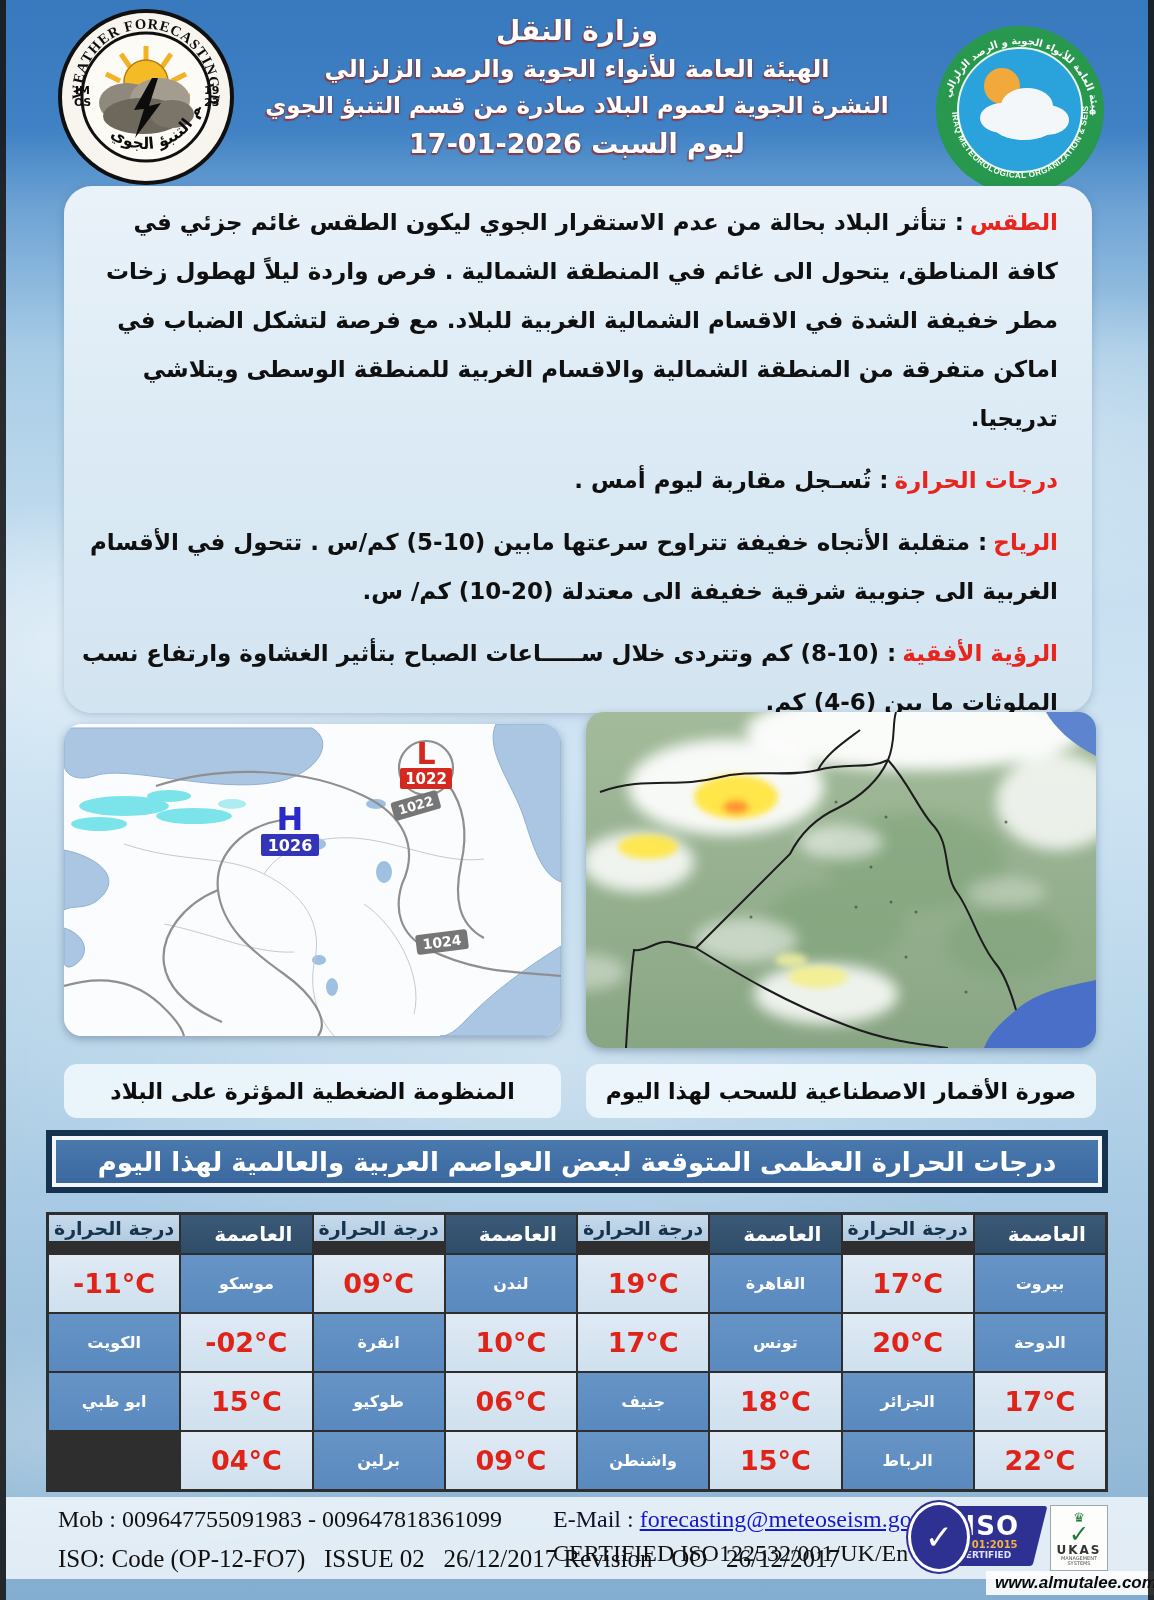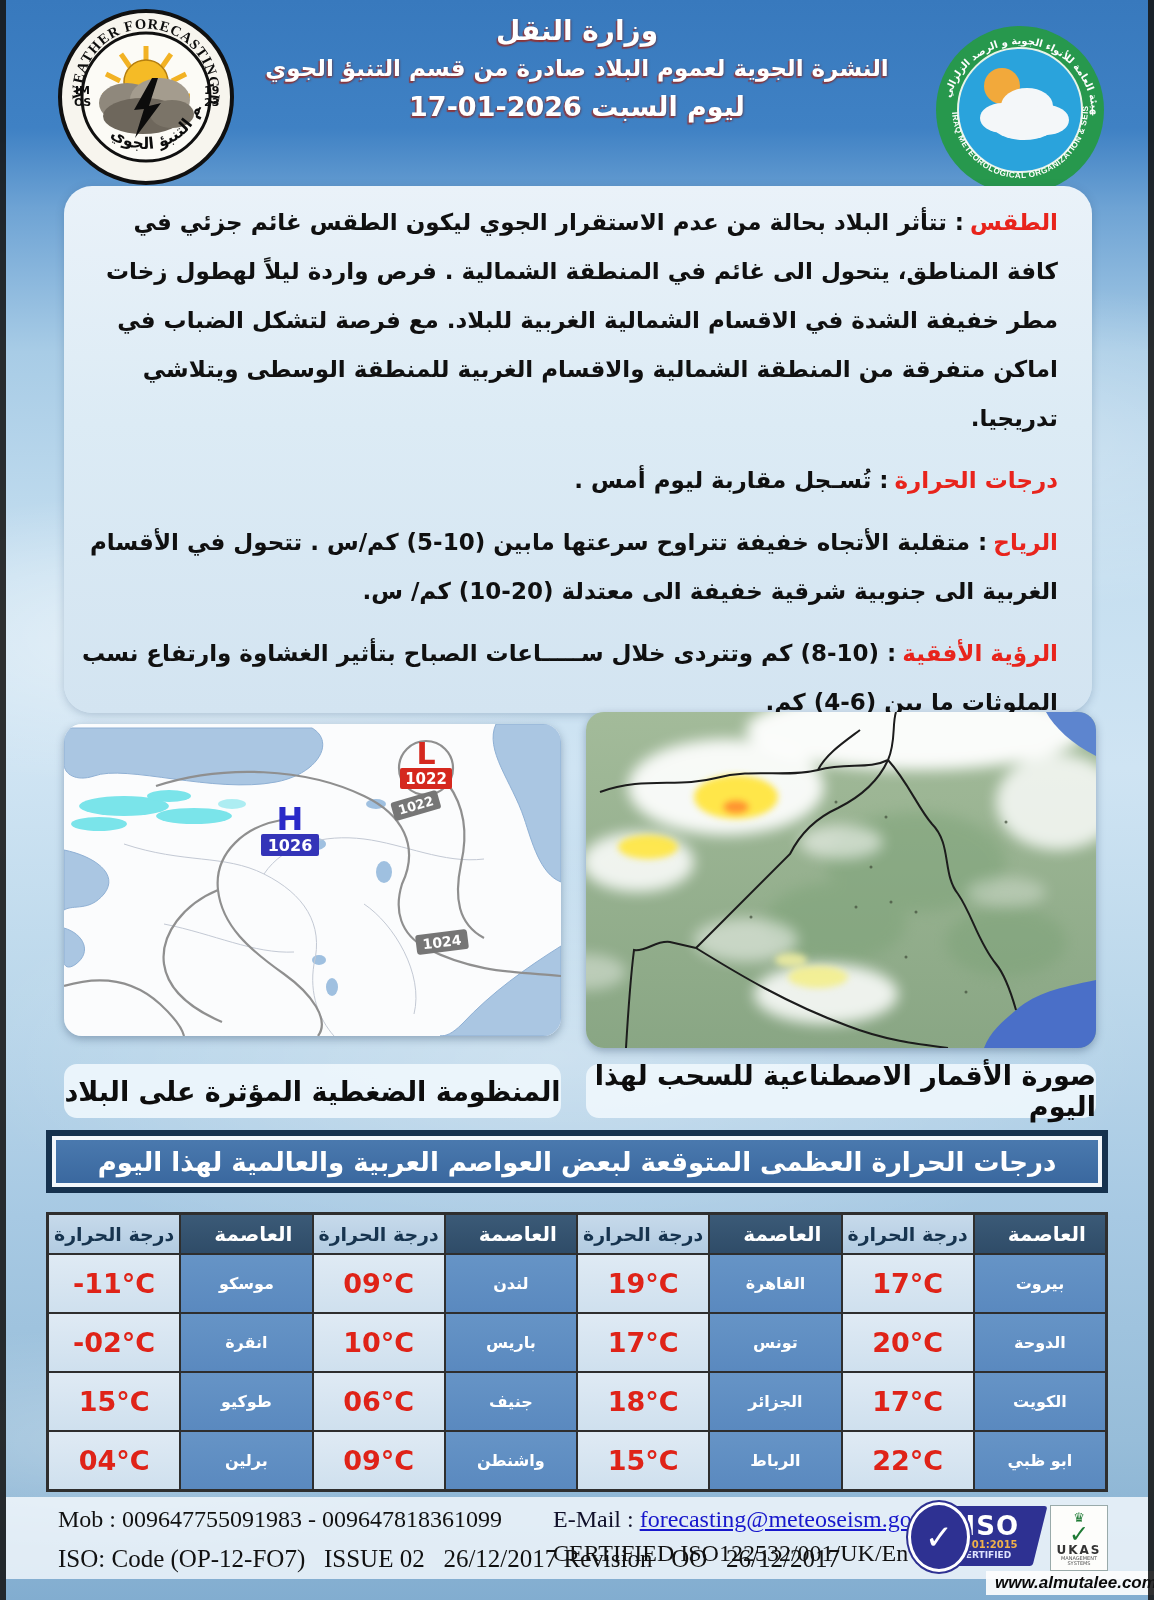--- a/index.html
+++ b/index.html
@@ -25,34 +25,34 @@
   .panel{position:absolute;left:64px;top:186px;width:1028px;height:527px;border-radius:28px;
     background:linear-gradient(180deg,#eaf2f9 0%,#dcebf5 45%,#d3e4f1 100%);
     box-shadow:0 2px 8px rgba(40,70,110,.25);direction:rtl;box-sizing:border-box;padding:12px 34px 0 14px;}
   .sec{margin:0 0 13px 0;font-size:23px;font-weight:700;color:#101010;line-height:2.13;text-align:right;}
   .sec .lbl{color:#e8241c;margin-left:6px;}
   
   .map{position:absolute;border-radius:18px;overflow:hidden;box-shadow:0 3px 9px rgba(30,55,90,.35);}
   .map.pressure{left:64px;top:724px;width:497px;height:312px;}
   .map.sat{left:586px;top:712px;width:510px;height:336px;}
   .caption{position:absolute;top:1064px;height:54px;border-radius:13px;background:rgba(238,246,252,.92);
-    display:flex;align-items:center;justify-content:center;font-size:27px;font-weight:700;color:#0d0d0d;direction:rtl;}
+    display:flex;align-items:center;justify-content:center;font-size:22px;font-weight:700;color:#0d0d0d;direction:rtl;}
   .caption.left{left:64px;width:497px;}
   .caption.right{left:586px;width:510px;}
   
   .tbar{position:absolute;left:46px;top:1130px;width:1062px;height:63px;background:#16324e;padding:6px;box-sizing:border-box;}
   .tbar-inner{width:100%;height:100%;box-sizing:border-box;border:4px solid #f3f7fb;
     background:linear-gradient(180deg,#4a79ae,#3a689f);display:flex;align-items:center;justify-content:center;
     color:#fff;font-size:26px;font-weight:700;direction:rtl;}
   
   .ttable{position:absolute;left:46px;top:1212px;width:1062px;direction:rtl;background:#2e2e2e;border:3px solid #2e2e2e;
     display:grid;grid-template-columns:repeat(8,1fr);gap:2px;box-sizing:border-box;}
   .cell{display:flex;align-items:center;justify-content:center;}
   .hcap{height:38px;background:linear-gradient(180deg,#3b5a77,#2f4c68);color:#fff;font-size:20px;font-weight:700;padding-left:14px;}
-  .htmp{height:38px;background:linear-gradient(180deg,#c7daeb,#b2cbe1);color:#17344f;font-size:19px;font-weight:700;}
+  .htmp{height:26px;background:linear-gradient(180deg,#c7daeb,#b2cbe1);color:#17344f;font-size:19px;font-weight:700;}
   .cap{height:57px;background:linear-gradient(180deg,#6694c6,#5a89bf);color:#fff;font-size:16px;font-weight:700;}
   .t{height:57px;background:linear-gradient(180deg,#dfeaf4,#cfe0ee);color:#df2318;font-size:27px;font-weight:700;direction:ltr;}
   
   .fstrip{position:absolute;left:6px;top:1497px;width:1142px;height:82px;background:rgba(250,252,255,.78);}
   .fmob{position:absolute;left:58px;top:1506px;font-family:"Liberation Serif","DejaVu Serif",serif;font-size:24px;color:#111;}
   .femail{position:absolute;left:553px;top:1506px;font-family:"Liberation Serif","DejaVu Serif",serif;font-size:24px;color:#10102a;}
   .femail a{color:#1717cc;}
   .fiso{position:absolute;left:58px;top:1545px;font-family:"Liberation Serif","DejaVu Serif",serif;font-size:25px;color:#111;white-space:pre;}
   .fcert{position:absolute;left:553px;top:1540px;font-family:"Liberation Serif","DejaVu Serif",serif;font-size:24px;color:#111;}
   .isobadge{position:absolute;left:908px;top:1502px;width:136px;height:68px;}
@@ -114,20 +114,21 @@
       </g>
       <polygon points="95,70 77,102 87,101 78,130 104,95 92,98 101,70" fill="#0c0c0c"></polygon>
       <text font-family="DejaVu Sans, sans-serif" font-size="16" font-weight="bold" fill="#0d0d0d">
         <textPath href="#arcBotL" startOffset="26%">قسم التنبؤ الجوي</textPath>
       </text>
     </svg>
   </div>
 
   <div class="hdr-text">
     <div class="hl1">وزارة النقل</div>
+    <div class="hl2">الهيئة العامة للأنواء الجوية والرصد الزلزالي</div>
     <div class="hl3">النشرة الجوية لعموم البلاد صادرة من قسم التنبؤ الجوي</div>
     <div class="hl4">ليوم السبت  2026-01-17</div>
   </div>
 
   <div class="logo" style="left:932px;top:24px;width:176px;height:172px;">
     <svg width="176" height="172" viewBox="0 0 176 172">
       <defs>
         <path id="arcTopR" d="M 16,92 A 72,72 0 1 1 160,92"></path>
         <path id="arcBotR" d="M 20,84 A 68,70 0 0 0 156,84"></path>
       </defs>
@@ -304,21 +305,20 @@
     <div class="cell t">19°C</div>
     <div class="cell cap">لندن</div>
     <div class="cell t">09°C</div>
     <div class="cell cap">موسكو</div>
     <div class="cell t">-11°C</div>
 
     <div class="cell cap">الدوحة</div>
     <div class="cell t">20°C</div>
     <div class="cell cap">تونس</div>
     <div class="cell t">17°C</div>
-    <div class="cell cap">باريس</div>
     <div class="cell t">10°C</div>
     <div class="cell cap">انقرة</div>
     <div class="cell t">-02°C</div>
 
     <div class="cell cap">الكويت</div>
     <div class="cell t">17°C</div>
     <div class="cell cap">الجزائر</div>
     <div class="cell t">18°C</div>
     <div class="cell cap">جنيف</div>
     <div class="cell t">06°C</div>

